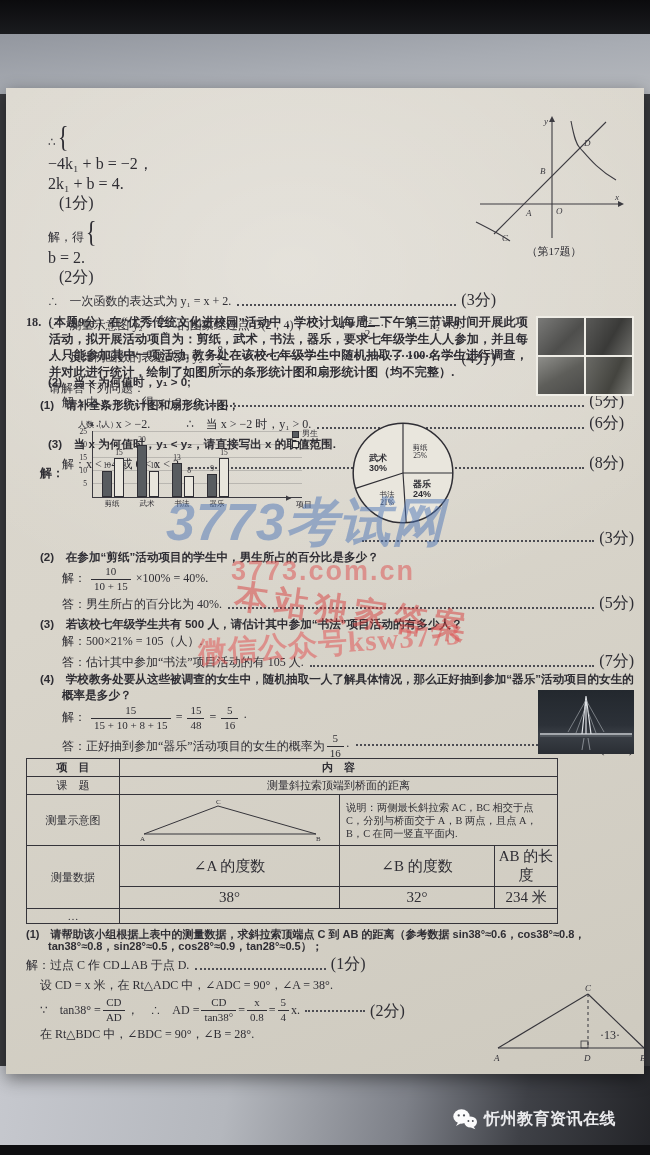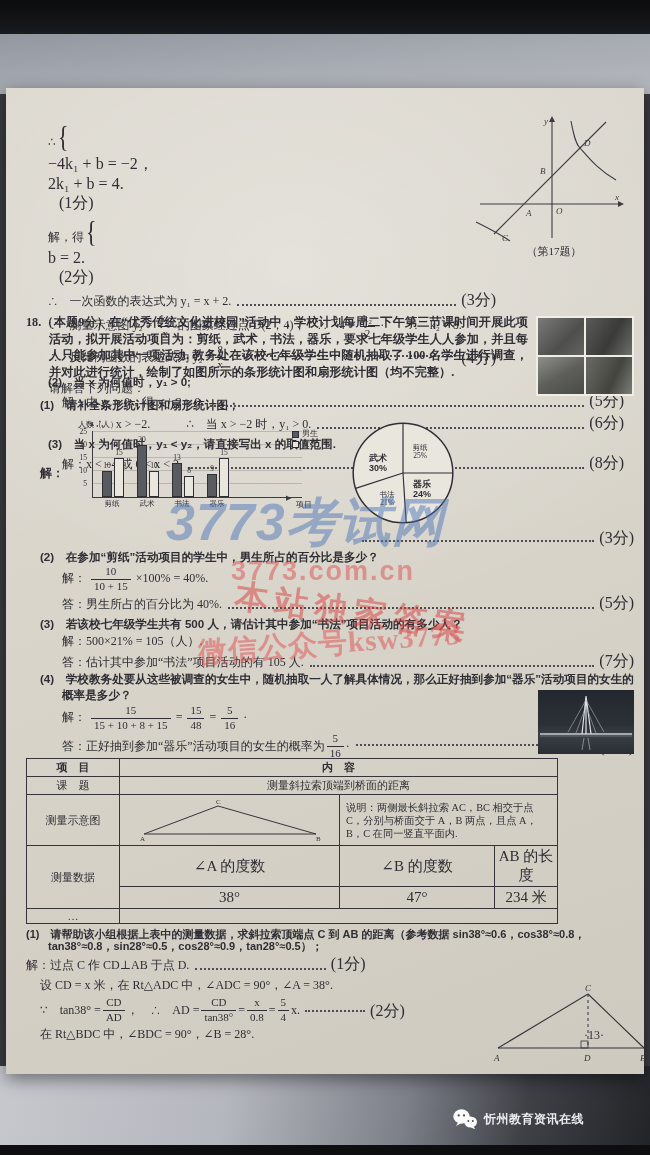--- a/index.html
+++ b/index.html
@@ -103,34 +103,34 @@
   .t19 .notecell{font-size:10.3px;text-align:left;padding:2px 6px;line-height:13px;}
   .t19 .hrow td{font-weight:700;}
   .t19 .datacell{font-size:15px;}
 
   .sec19 .solwrap{position:relative;}
   .sec19 .sol{width:470px;}
   .sec19 p{margin-bottom:3px;}
   .q19{font-family:"Liberation Sans","DejaVu Sans",sans-serif;font-weight:700;font-size:11px;line-height:12px;text-indent:-22px;padding-left:22px;margin-top:2px;}
   .tri19{position:absolute;left:466px;top:54px;}
 
-  .pageno{position:absolute;right:40px;top:940px;font-size:12px;font-family:Liberation Serif, serif;}
+  .pageno{position:absolute;right:24px;top:940px;font-size:12px;font-family:Liberation Serif, serif;}
 
   
   .wm{position:absolute;pointer-events:none;white-space:nowrap;}
   .wm-site{left:160px;top:400px;font-size:52px;font-weight:700;font-family:"Liberation Sans",sans-serif;
       color:rgba(72,112,182,.48);letter-spacing:1px;font-style:italic;}
   .wm-url{left:225px;top:468px;font-size:27px;font-weight:700;font-family:"Liberation Sans",sans-serif;
       color:rgba(222,78,78,.5);letter-spacing:2px;}
   .wm-slogan{left:228px;top:502px;font-size:33px;color:rgba(216,62,62,.5);transform:rotate(8deg);letter-spacing:7px;font-weight:700;}
   .wm-wechat{left:192px;top:536px;font-size:29px;color:rgba(224,88,88,.55);transform:rotate(-4deg);letter-spacing:1px;font-weight:700;}
 
   
   .footer-badge{position:absolute;left:452px;top:1108px;display:flex;align-items:center;gap:6px;}
-  .footer-badge .txt{font-family:Liberation Mono, monospace;font-size:12px;font-weight:700;
+  .footer-badge .txt{font-family:Liberation Mono, monospace;font-size:16px;font-weight:700;
       color:rgba(250,250,252,.92);letter-spacing:.5px;}
 </style>
 </head>
 <body>
 
 <div class="bg-top-black"></div>
 <div class="bg-top-gray"></div>
 <div class="bg-bottom"></div>
 <div class="bg-bottom-black"></div>
 
@@ -429,21 +429,21 @@
           <td colspan="2" class="notecell">说明：两侧最长斜拉索 AC，BC 相交于点 C，分别与桥面交于 A，B 两点，且点 A，B，C 在同一竖直平面内.</td>
         </tr>
         <tr>
           <td rowspan="2">测量数据</td>
           <td class="datacell" style="width:160px;">∠A 的度数</td>
           <td class="datacell" style="width:150px;">∠B 的度数</td>
           <td class="datacell">AB 的长度</td>
         </tr>
         <tr>
           <td class="datacell">38°</td>
-          <td class="datacell">47°</td>
+          <td class="datacell">32°</td>
           <td class="datacell">234 米</td>
         </tr>
         <tr>
           <td>…</td>
           <td colspan="3"></td>
         </tr>
       </tbody>
     </table>
 
     <div class="solwrap">

